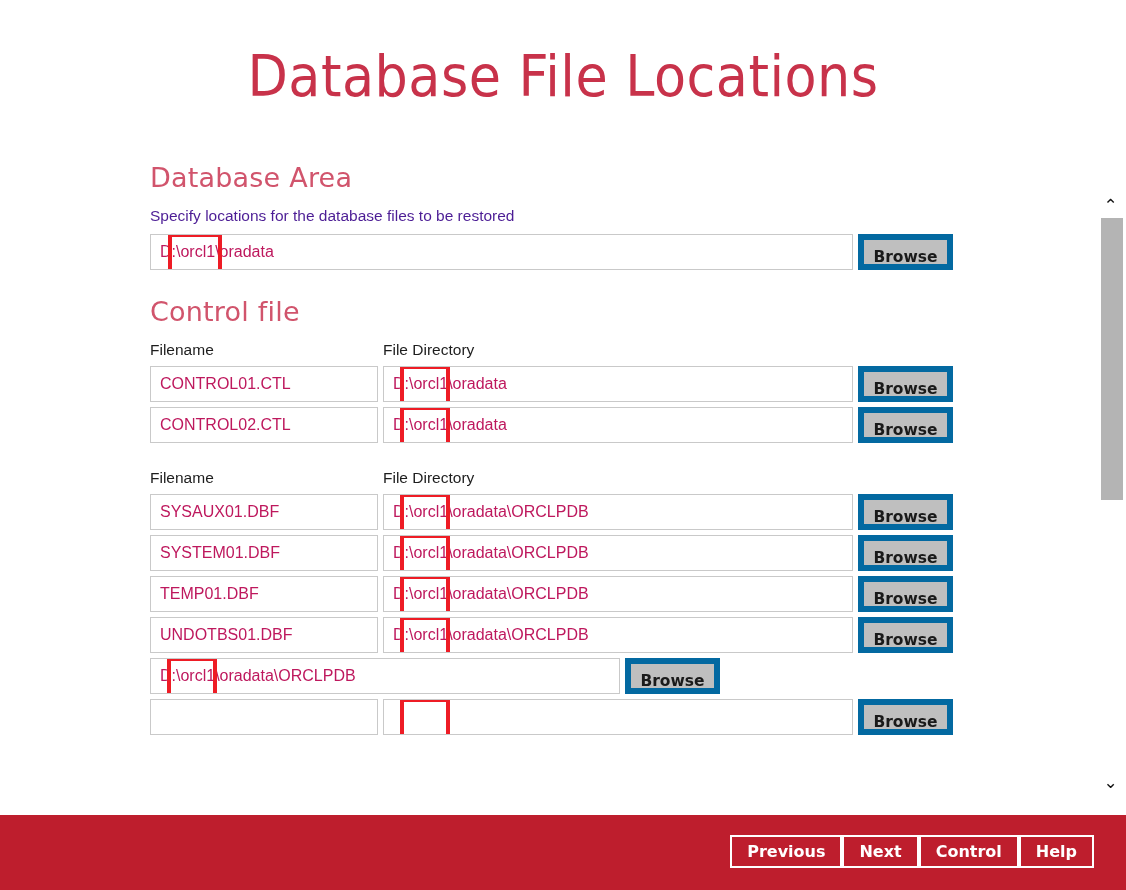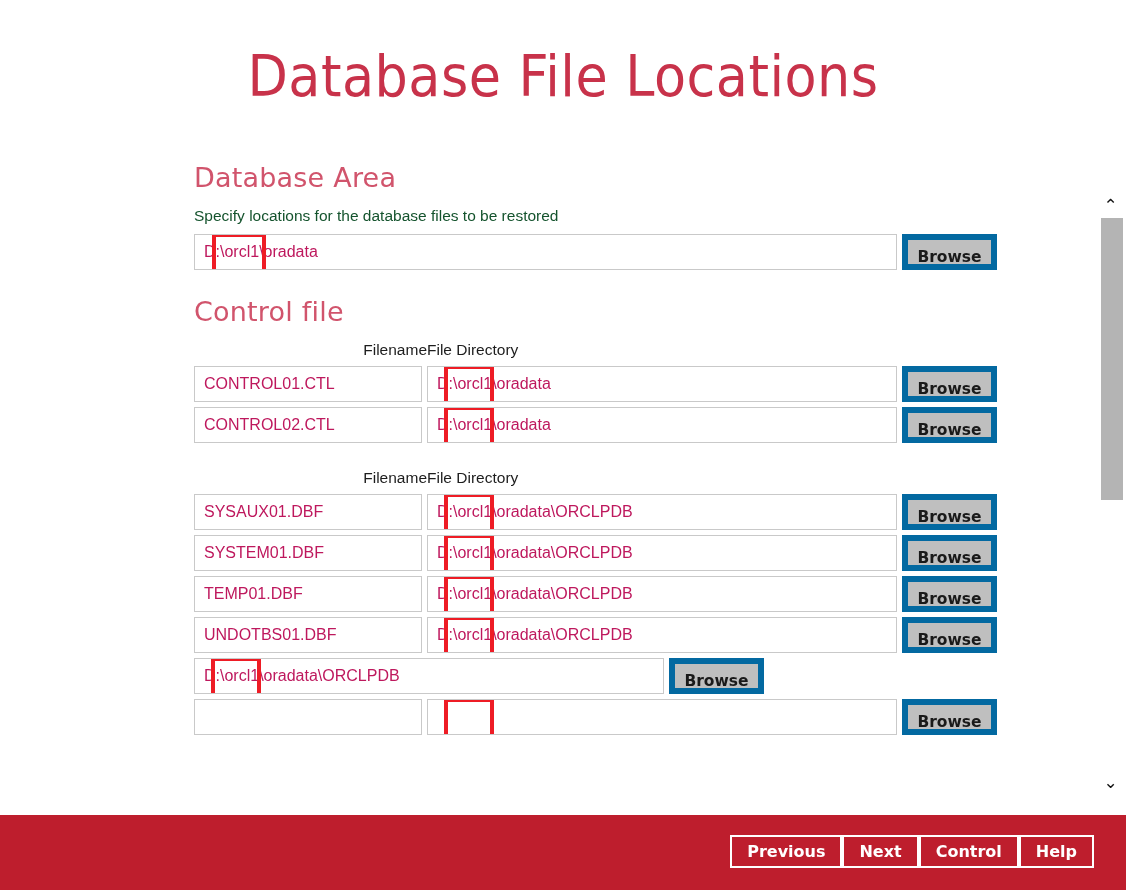--- a/index.html
+++ b/index.html
@@ -44,32 +44,31 @@
   }
 
   .section-heading {
     color: #d1546c;
     font-size: 27px;
     font-weight: 400;
     margin: 0 0 14px 0;
     font-family: "DejaVu Sans", sans-serif;
     letter-spacing: 0.2px;
   }
-  .section-block { margin-bottom: 26px; margin-left: 44px; }
+  .section-block { margin-bottom: 26px; }
 
   .helper-text {
     font-size: 15.5px;
-    color: #14532d;
+    color: #4c1d95;
     margin: 0 0 9px 0;
   }
 
   .col-headers {
     display: flex;
     margin-bottom: 7px;
-    text-align: right;
   }
   .col-headers .ch-filename {
     width: 233px;
     font-size: 15.5px;
     color: #1d1d1d;
   }
   .col-headers .ch-dir {
     font-size: 15.5px;
     color: #1d1d1d;
   }

